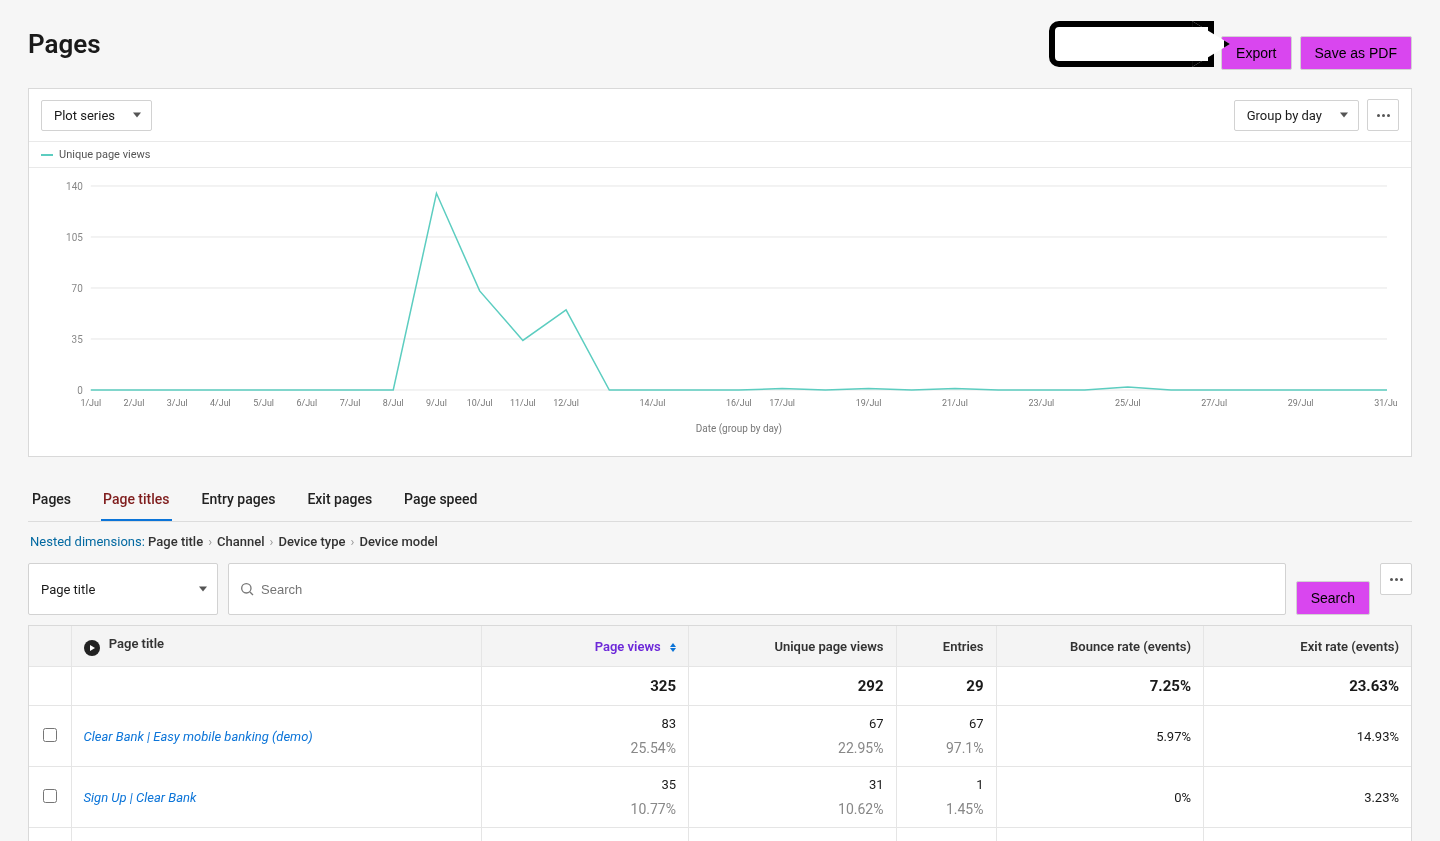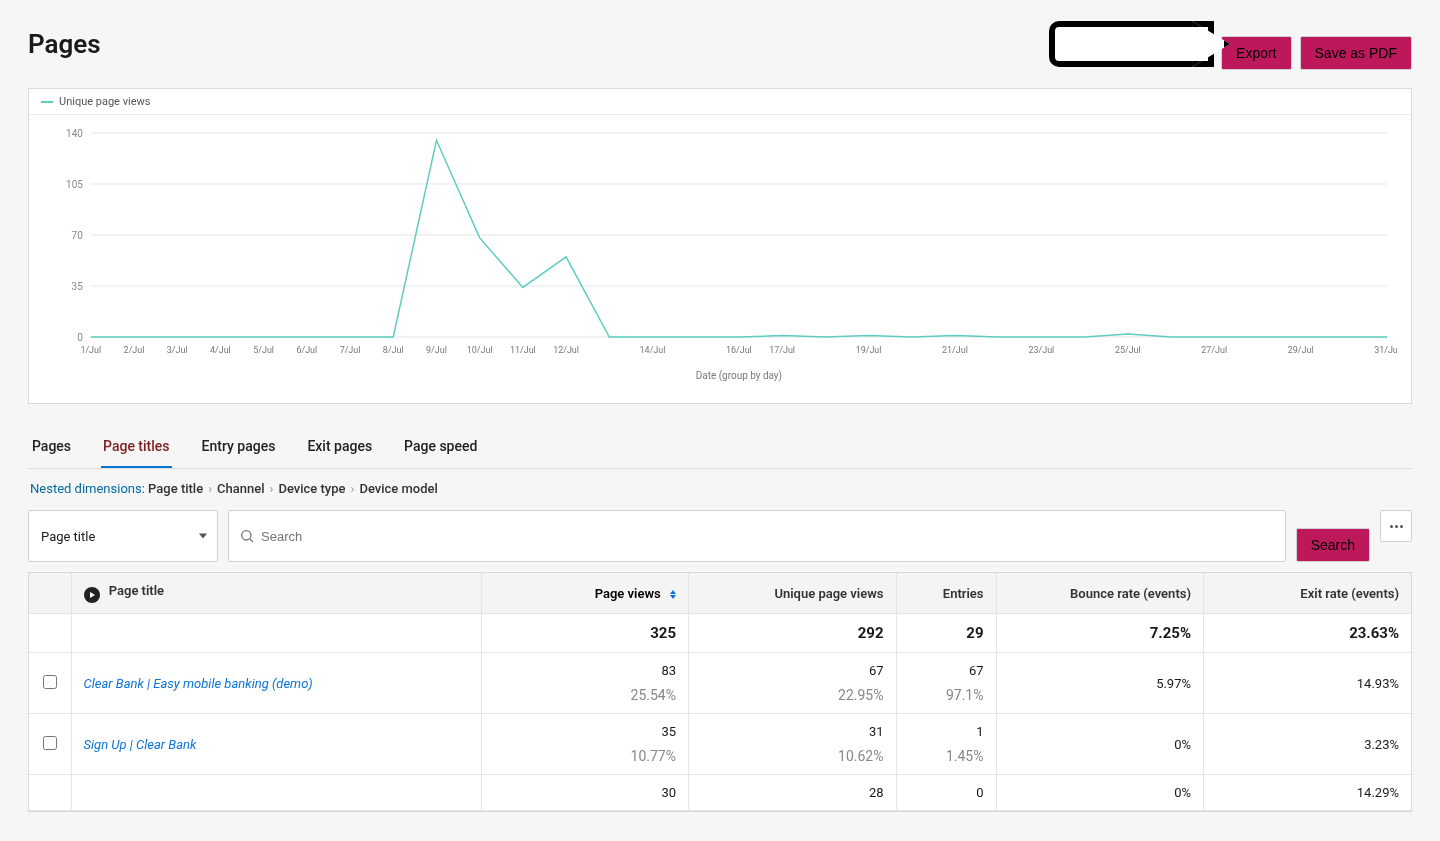--- a/index.html
+++ b/index.html
@@ -1,21 +1,21 @@
 <!DOCTYPE html>
 <html><head>
 <meta charset="utf-8">
 <style>
 * { box-sizing: border-box; margin: 0; padding: 0; }
 body { font-family: -apple-system, BlinkMacSystemFont, "Segoe UI", Roboto, Helvetica, Arial, sans-serif; background: #f6f6f6; color: #1a1a1a; font-size: 14px; }
 .page { padding: 18px 28px 0; }
 .header-row { display: flex; justify-content: space-between; align-items: center; margin-bottom: 18px; }
 .page-title { font-size: 26px; font-weight: 600; }
 .header-actions { display: flex; gap: 8px; align-items: center; }
-.btn { border: 1px solid #d2d2d2; background: #be185d; padding: 8px 14px; font-size: 14px; border-radius: 2px; cursor: pointer; font-weight: 500; margin-top: 18px; }
+.btn { border: 1px solid #d2d2d2; background: #d946ef; padding: 8px 14px; font-size: 14px; border-radius: 2px; cursor: pointer; font-weight: 500; margin-top: 18px; }
 
 .chart-card { border: 1px solid #d9d9d9; background: #fff; margin-bottom: 24px; }
 .chart-toolbar { display: flex; justify-content: space-between; align-items: center; padding: 10px 12px; border-bottom: 1px solid #e9e9e9; }
 .select { border: 1px solid #d2d2d2; background: #fff; padding: 7px 36px 7px 12px; font-size: 13px; border-radius: 2px; cursor: pointer; position: relative; display: inline-flex; align-items: center; }
 .select::after { content: ""; position: absolute; right: 10px; top: 50%; width: 0; height: 0; border-left: 4px solid transparent; border-right: 4px solid transparent; border-top: 5px solid #555; transform: translateY(-50%); }
 .dots-btn { border: 1px solid #d2d2d2; background: #fff; width: 32px; height: 32px; display: flex; align-items: center; justify-content: center; cursor: pointer; border-radius: 2px; }
 .dots { display: flex; gap: 2px; }
 .dots span { width: 3px; height: 3px; background: #555; border-radius: 50%; }
 .legend-bar { padding: 6px 12px; border-bottom: 1px solid #e9e9e9; display: flex; align-items: center; gap: 6px; font-size: 11px; color: #555; }
 .legend-dash { width: 12px; height: 2px; background: #5ccdc0; display: inline-block; }
@@ -34,21 +34,21 @@
 .search-wrap { flex: 1; display: flex; align-items: center; border: 1px solid #d2d2d2; background: #fff; padding: 0 10px; border-radius: 2px; }
 .search-wrap input { flex: 1; border: none; outline: none; padding: 9px 6px; font-size: 13px; }
 .search-icon { width: 16px; height: 16px; stroke: #777; }
 
 .table-wrap { border: 1px solid #d9d9d9; background: #fff; overflow: hidden; }
 .table { width: 100%; border-collapse: collapse; table-layout: fixed; }
 .table th, .table td { border-left: 1px solid #e5e5e5; border-bottom: 1px solid #e5e5e5; padding: 10px 12px; text-align: right; vertical-align: middle; font-size: 13px; }
 .table th:first-child, .table td:first-child { border-left: none; text-align: center; width: 42px; }
 .table th:nth-child(2), .table td:nth-child(2) { text-align: left; }
 .table thead th { background: #f4f4f4; color: #333; font-weight: 600; font-size: 13px; }
-.table thead th.sorted { color: #000000; padding-left: 40px; }
+.table thead th.sorted { color: #6d28d9; padding-left: 40px; }
 .table tbody tr.totals td { font-weight: 700; font-size: 15px; }
 .table tbody tr.totals td:first-child, .table tbody tr.totals td:nth-child(2) { font-weight: 400; }
 .page-link { color: #0b74d8; cursor: pointer; font-style: italic; }
 .sub { font-size: 14px; color: #888; font-weight: 400; display: block; margin-top: 9px; }
 .chk { width: 14px; height: 14px; cursor: pointer; }
 .play-dot { display: inline-flex; width: 16px; height: 16px; background: #222; border-radius: 50%; align-items: center; justify-content: center; margin-right: 6px; vertical-align: -3px; }
 .play-dot::before { content: ""; width: 0; height: 0; border-left: 5px solid #fff; border-top: 3px solid transparent; border-bottom: 3px solid transparent; margin-left: 1px; }
 .chevrons { display: inline-flex; flex-direction: column; gap: 1px; margin-left: 6px; vertical-align: middle; }
 .chev { width: 0; height: 0; }
 .chev.up { border-left: 3px solid transparent; border-right: 3px solid transparent; border-bottom: 4px solid #0b74d8; }
@@ -67,20 +67,37 @@
   <div class="header-row">
     <h1 class="page-title">Pages</h1>
     <div class="header-actions">
       <div class="highlight-shape"></div>
       <button class="btn">Export</button>
       <button class="btn">Save as PDF</button>
     </div>
   </div>
 
   <div class="chart-card">
+    <div class="chart-toolbar">
+      <div class="select">
+        <span>Plot series</span>
+      </div>
+      <div style="display:flex; gap:8px; align-items:center;">
+        <div class="select">
+          <span>Group by day</span>
+        </div>
+        <div class="dots-btn">
+          <div class="dots">
+              <span></span>
+              <span></span>
+              <span></span>
+            </div>
+        </div>
+      </div>
+    </div>
     <div class="legend-bar">
       <span class="legend-dash"></span>
       <span>Unique page views</span>
     </div>
     <div class="chart-body">
       <svg id="chart-svg" width="100%" height="260" viewBox="0 0 1360 260" preserveAspectRatio="none" style="display:block;">
           <line x1="48" x2="1350" y1="212" y2="212" stroke="#e6e6e6" stroke-width="1"></line>
           <text x="40" y="216" text-anchor="end" font-size="10" fill="#888">0</text>
           <line x1="48" x2="1350" y1="161" y2="161" stroke="#e6e6e6" stroke-width="1"></line>
           <text x="40" y="165" text-anchor="end" font-size="10" fill="#888">35</text>

